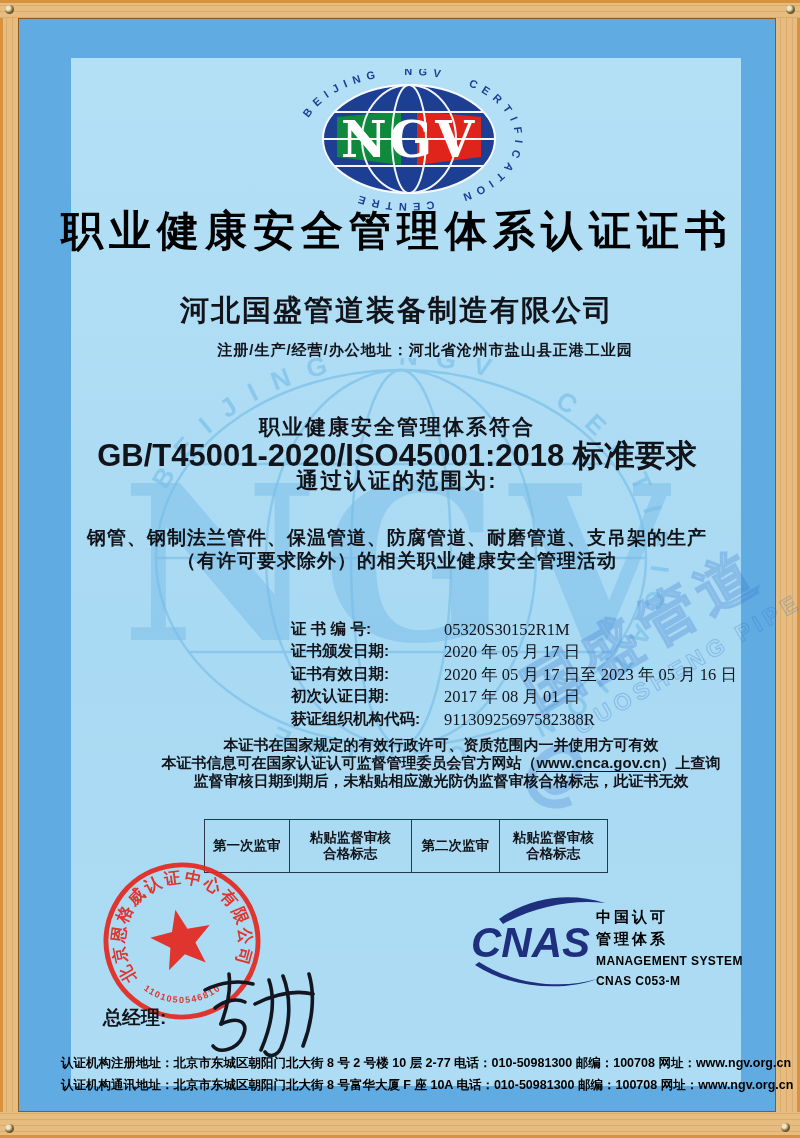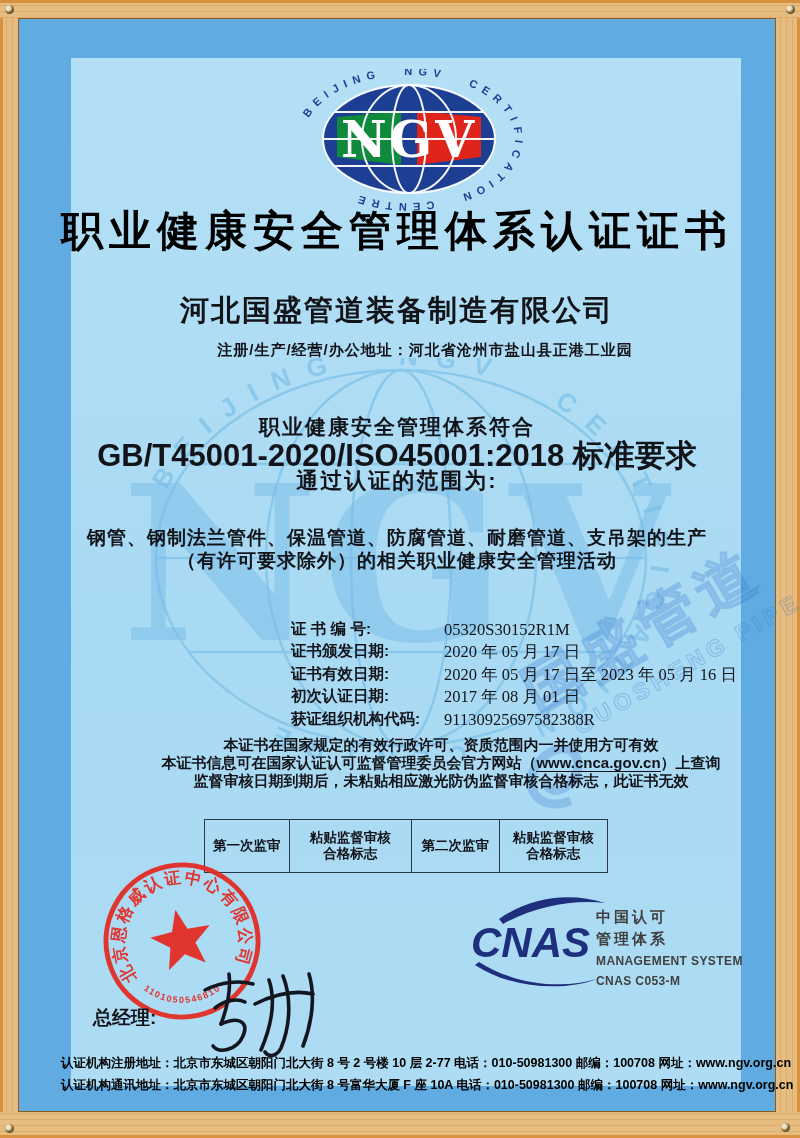--- a/index.html
+++ b/index.html
@@ -36,24 +36,24 @@
   .fvalue{position:absolute;left:397px;font-size:16.5px;font-family:"Liberation Serif",serif;white-space:pre;}
   .notes{font-size:15px;font-weight:bold;line-height:23px;margin-left:44px;}
   .notes .url{border-bottom:1.5px solid #12141a;}
   .audit{position:absolute;left:185px;top:800px;width:404px;height:54px;display:flex;
         border:1.2px solid #2b3646;box-sizing:border-box;z-index:2;}
   .acell{display:flex;flex-direction:column;align-items:center;justify-content:center;
         font-size:13.5px;font-weight:bold;line-height:17px;box-sizing:border-box;}
   .acell+.acell{border-left:1.2px solid #2b3646;}
   .c1{width:84px;}.c2{width:123px;}.c3{width:88px;}.c4{width:109px;}
   .stamp{position:absolute;left:75px;top:834px;z-index:3;opacity:.92;}
-  .role{position:absolute;left:74px;top:988px;font-size:19px;font-weight:bold;z-index:4;}
+  .role{position:absolute;left:84px;top:988px;font-size:19px;font-weight:bold;z-index:4;}
   .sig{position:absolute;left:172px;top:945px;z-index:4;}
   .cnas-mark{position:absolute;left:450px;top:872px;z-index:2;}
-  .cnas-text{position:absolute;left:577px;top:887px;z-index:2;color:#404040;}
+  .cnas-text{position:absolute;left:577px;top:887px;z-index:2;color:#000000;}
   .cnas-cn{font-size:15px;font-weight:bold;letter-spacing:3px;line-height:22px;}
   .cnas-en{font-size:12px;font-weight:bold;letter-spacing:.4px;line-height:17px;margin-top:3px;}
   .footline{position:absolute;left:42px;width:700px;font-size:12.5px;font-weight:bold;
         color:#000000;white-space:nowrap;z-index:2;}
 </style>
 </head>
 <body>
 
 <div class="page">
 

